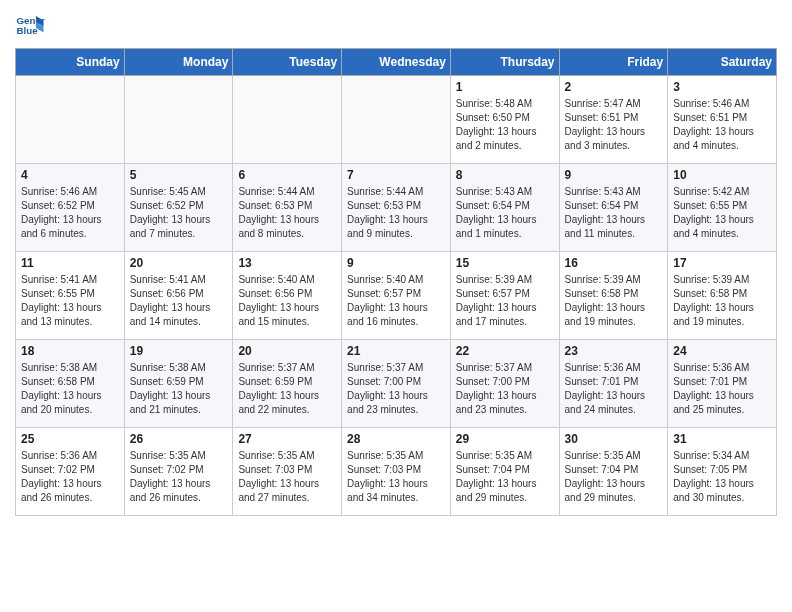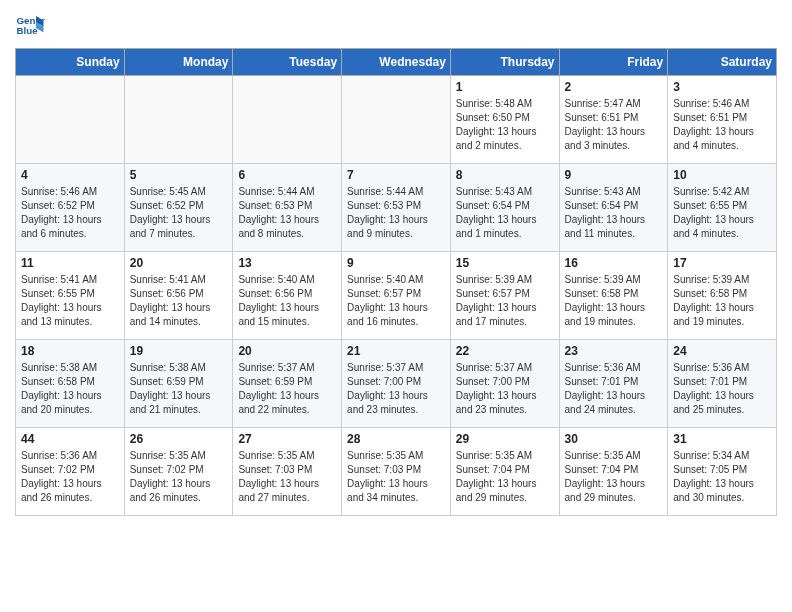--- a/index.html
+++ b/index.html
@@ -288,21 +288,21 @@
         <td>
           <div class="day-num">24</div>
           <div class="cell-text">Sunrise: 5:36 AM</div>
           <div class="cell-text">Sunset: 7:01 PM</div>
           <div class="cell-text">Daylight: 13 hours</div>
           <div class="cell-text">and 25 minutes.</div>
         </td>
       </tr>
       <tr>
         <td>
-          <div class="day-num">44</div>
+          <div class="day-num">25</div>
           <div class="cell-text">Sunrise: 5:36 AM</div>
           <div class="cell-text">Sunset: 7:02 PM</div>
           <div class="cell-text">Daylight: 13 hours</div>
           <div class="cell-text">and 26 minutes.</div>
         </td>
         <td>
           <div class="day-num">26</div>
           <div class="cell-text">Sunrise: 5:35 AM</div>
           <div class="cell-text">Sunset: 7:02 PM</div>
           <div class="cell-text">Daylight: 13 hours</div>

